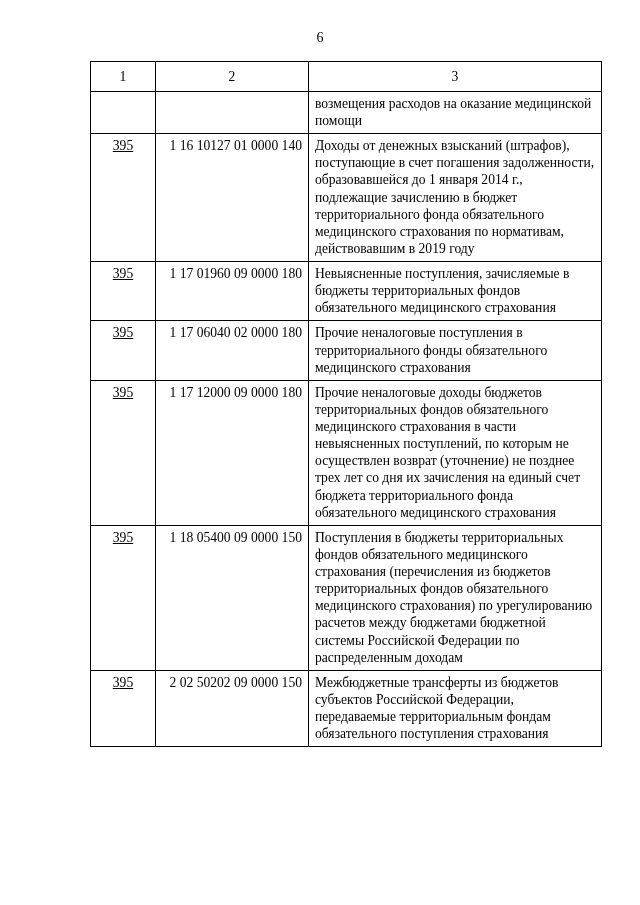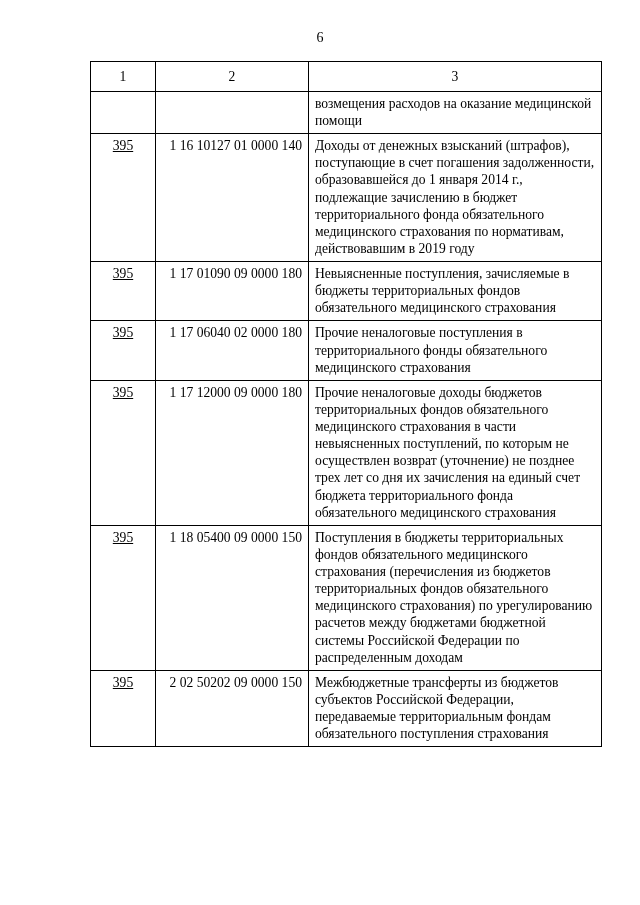--- a/index.html
+++ b/index.html
@@ -87,21 +87,21 @@
         <td class="cell-code"></td>
         <td class="cell-desc">возмещения расходов на оказание медицинской помощи</td>
       </tr>
       <tr>
         <td class="cell-admin">395</td>
         <td class="cell-code">1 16 10127 01 0000 140</td>
         <td class="cell-desc">Доходы от денежных взысканий (штрафов), поступающие в счет погашения задолженности, образовавшейся до 1 января 2014 г., подлежащие зачислению в бюджет территориального фонда обязательного медицинского страхования по нормативам, действовавшим в 2019 году</td>
       </tr>
       <tr>
         <td class="cell-admin">395</td>
-        <td class="cell-code">1 17 01090 09 0000 180</td>
+        <td class="cell-code">1 17 01960 09 0000 180</td>
         <td class="cell-desc">Невыясненные поступления, зачисляемые в бюджеты территориальных фондов обязательного медицинского страхования</td>
       </tr>
       <tr>
         <td class="cell-admin">395</td>
         <td class="cell-code">1 17 06040 02 0000 180</td>
         <td class="cell-desc">Прочие неналоговые поступления в территориального фонды обязательного медицинского страхования</td>
       </tr>
       <tr>
         <td class="cell-admin">395</td>
         <td class="cell-code">1 17 12000 09 0000 180</td>

